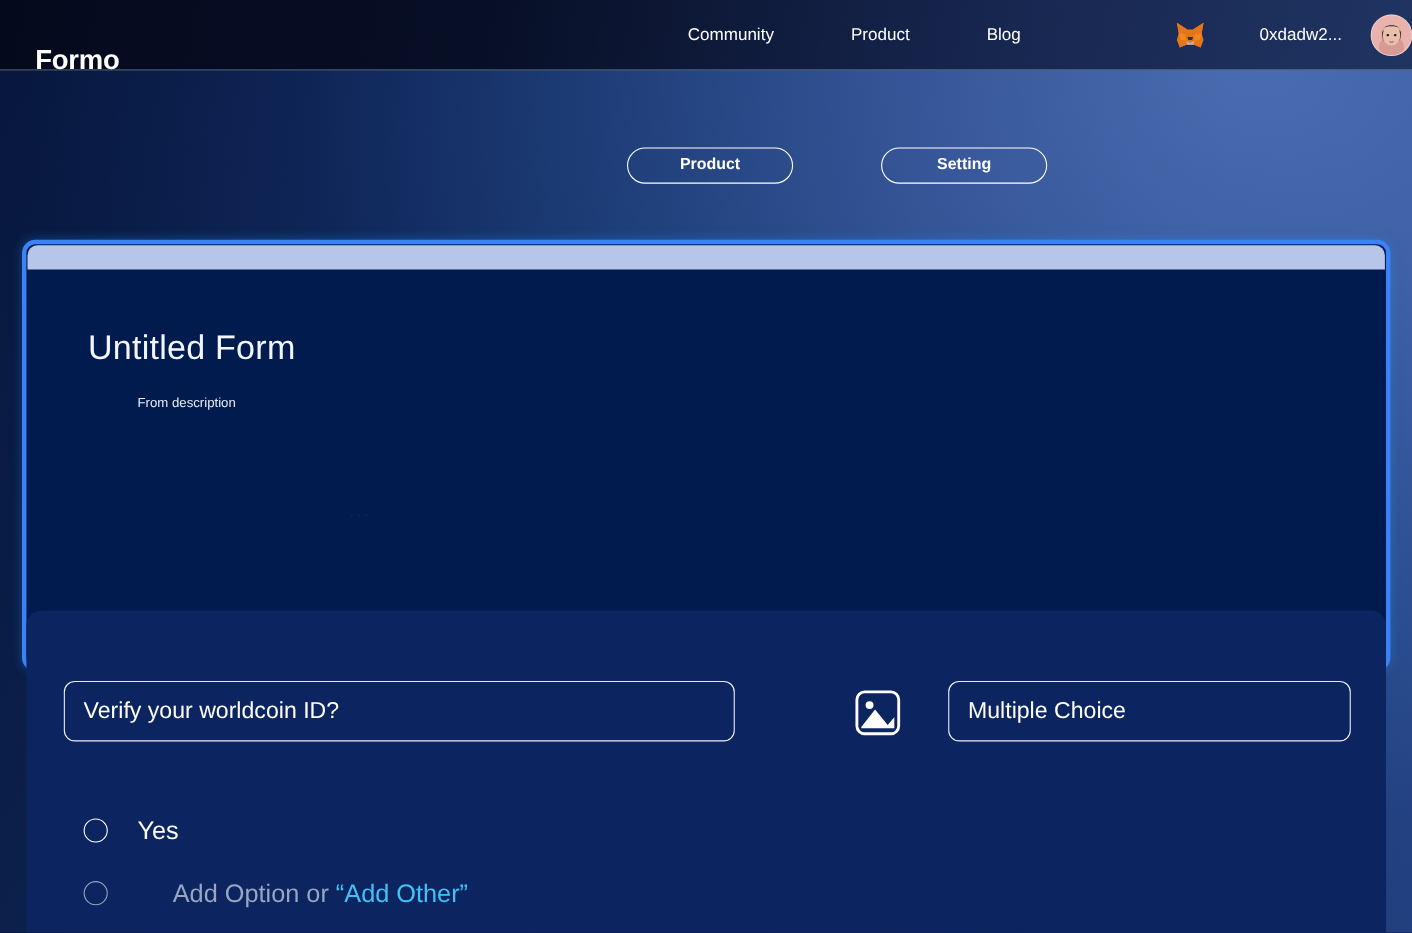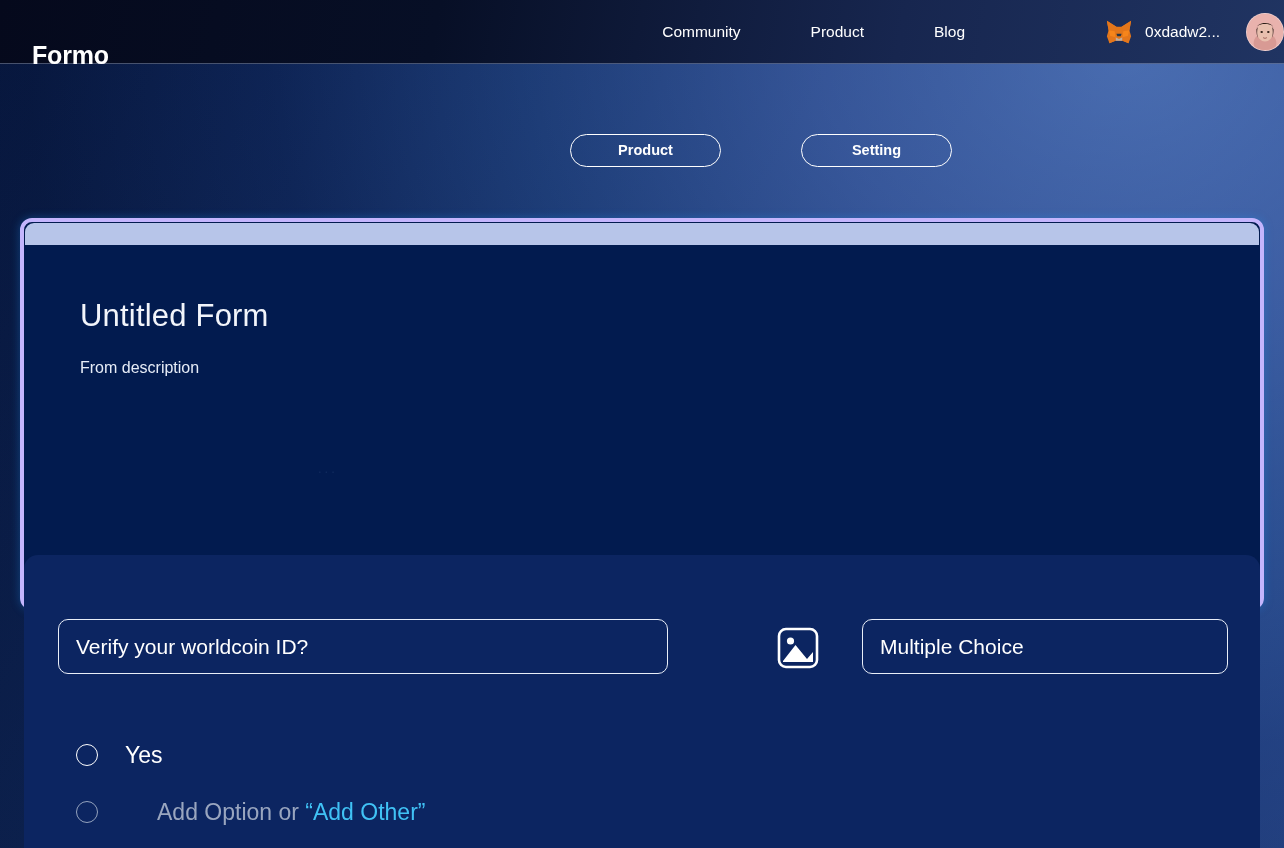--- a/index.html
+++ b/index.html
@@ -63,20 +63,21 @@
     cursor: pointer;
     white-space: nowrap;
   }
   .nav-link:last-of-type { margin-right: 0; }
 
   #wallet {
     display: flex;
     align-items: center;
     margin-left: 70px;
     margin-right: 26px;
+    gap: 37px;
   }
 
   #fox-icon {
     width: 28px; height: 26px;
     margin-right: 12px;
     flex: none;
     display: block;
   }
 
   #wallet-address {
@@ -133,21 +134,21 @@
   #tab-response { left: 570px; width: 151px; }
   #tab-setting  { left: 801px; width: 151px; }
 
   
   #form-card {
     position: absolute;
     left: 20px;
     top: 218px;
     width: 1244px;
     height: 392px;
-    border: 4px solid #c4b5fd;
+    border: 4px solid #3b82f6;
     border-radius: 12px;
     background: #021b4f;
     box-shadow: 0 0 10px rgba(31,144,242,0.35);
     overflow: hidden;
     z-index: 2;
   }
   #form-card-accent {
     height: 22px;
     margin: 1px 1px 0 1px;
     background: #b7c5e9;
@@ -158,22 +159,23 @@
   }
   #form-title {
     font-size: 31px;
     font-weight: normal;
     color: #f2f5fb;
     letter-spacing: 0.2px;
     line-height: 1.1;
   }
   #form-desc {
     margin-top: 26px;
-    font-size: 16px;
+    font-size: 12px;
     color: #e6ecf7;
+    margin-left: 45px;
   }
   #form-card-dots {
     margin-top: 84px;
     margin-left: 238px;
     font-size: 13px;
     letter-spacing: 3px;
     color: rgba(160,185,235,0.10);
     user-select: none;
   }
 

